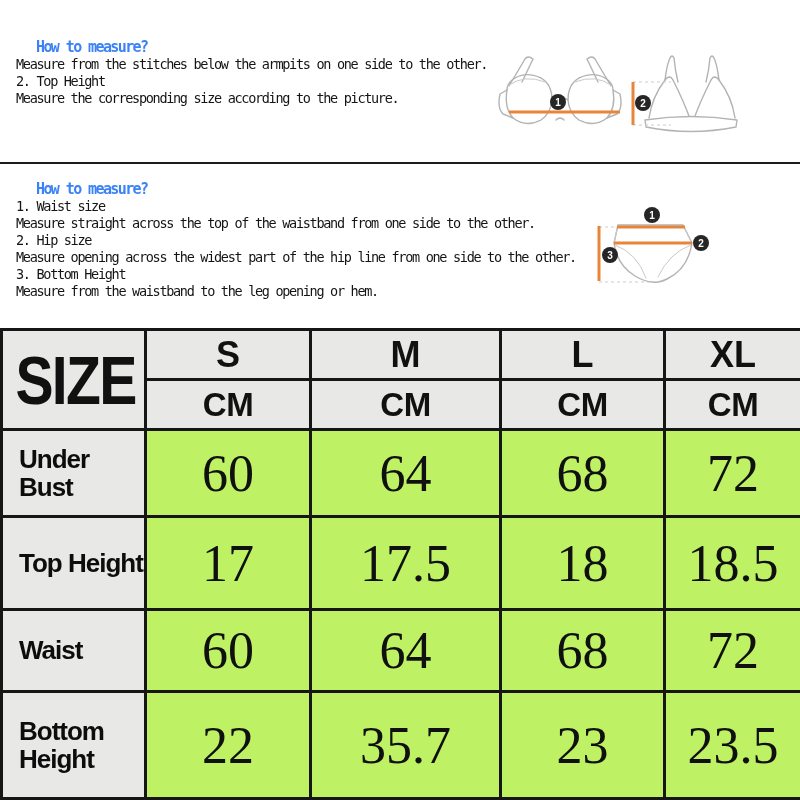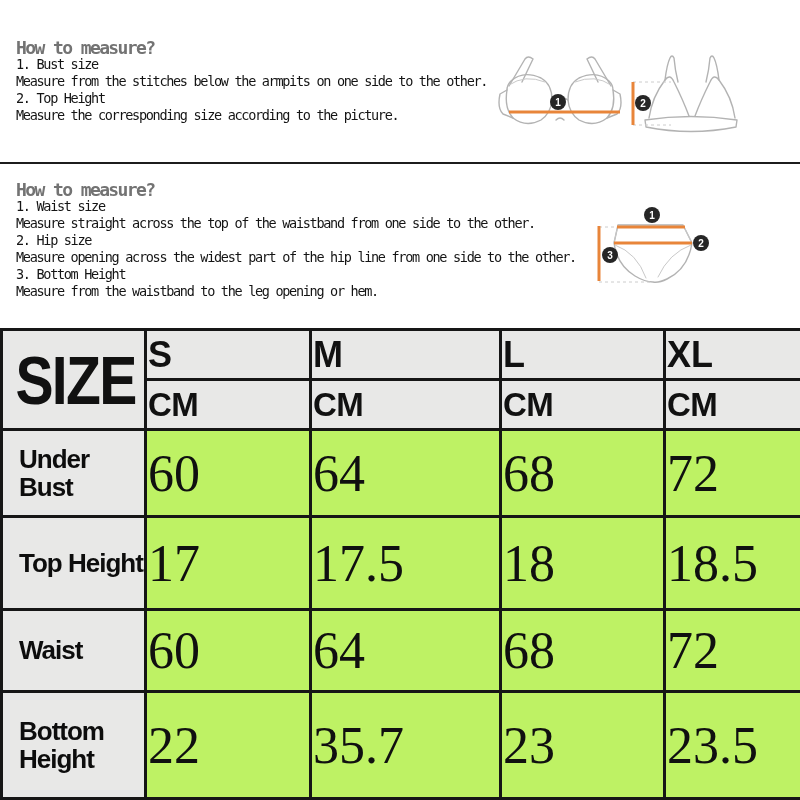--- a/index.html
+++ b/index.html
@@ -9,41 +9,41 @@
   }
   
   .howto{position:absolute;left:16px;}
   .howto-top{top:39px;}
   .howto-bottom{top:181px;}
   .howto .line{
     font-size:13.5px;line-height:17px;letter-spacing:-1.3px;
     white-space:nowrap;color:#141414;
   }
   .howto .heading{
-    font-size:18px;line-height:17px;font-weight:bold;letter-spacing:-1.6px;
-    white-space:nowrap;color:#737373;
+    font-size:15px;line-height:17px;font-weight:bold;letter-spacing:-1.6px;
+    white-space:nowrap;color:#3b82f6;margin-left:20px;
   }
   .divider{
     position:absolute;left:0;top:162px;width:800px;height:2px;background:#1c1c1c;
   }
   
   .illus{position:absolute;}
   .sketch{stroke:#b3b3b3;stroke-width:1.4;fill:none;stroke-linecap:round;stroke-linejoin:round;}
   .sketch-light{stroke:#c9c9c9;stroke-width:1;fill:none;stroke-linecap:round;}
   .measure{stroke:#E8853A;stroke-width:3;fill:none;stroke-linecap:butt;}
   .guide{stroke:#cccccc;stroke-width:1;stroke-dasharray:3 3;fill:none;}
   .badge-circle{fill:#262626;}
   .badge-num{fill:#ffffff;font-family:"Liberation Sans",sans-serif;font-size:10px;font-weight:bold;text-anchor:middle;}
   
   .size-table{
     position:absolute;left:0;top:328px;width:800px;height:472px;
     border-collapse:collapse;table-layout:fixed;
   }
   .size-table td{
-    border:3px solid #161616;vertical-align:middle;
+    border:3px solid #161616;text-align:center;vertical-align:middle;
     font-family:"Liberation Sans",sans-serif;overflow:hidden;
   }
   .size-table td.head{background:#e8e8e7;font-weight:bold;font-size:36px;}
   .size-table td.unit{background:#e8e8e7;font-weight:bold;font-size:33px;letter-spacing:-0.5px;}
   .size-table td.corner{background:#e8e8e7;}
   .corner-inner{
     display:inline-block;font-weight:bold;font-size:68px;letter-spacing:-2px;
     transform:scaleX(0.84);transform-origin:center;color:#111;
   }
   .size-table td.rlabel{
@@ -54,21 +54,20 @@
     background:#bef264;font-family:"Liberation Serif",serif;font-size:52px;color:#101010;
   }
 </style>
 </head>
 <body>
 
 <div class="page">
 
   <section class="howto howto-top">
     <div class="heading">How to measure?</div>
-    <div class="line">1. Bust size</div>
     <div class="line">Measure from the stitches below the armpits on one side to the other.</div>
     <div class="line">2. Top Height</div>
     <div class="line">Measure the corresponding size according to the picture.</div>
   </section>
 
   <svg class="illus" style="left:495px;top:50px;" width="130" height="95" viewBox="0 0 130 95">
 
     <path class="sketch" d="M30,9 L14,36 M38,9 L27,32 M30,9 Q33,5 38,9"></path>
     <path class="sketch" d="M100,9 L116,36 M92,9 L103,32 M92,9 Q97,5 100,9"></path>
 

